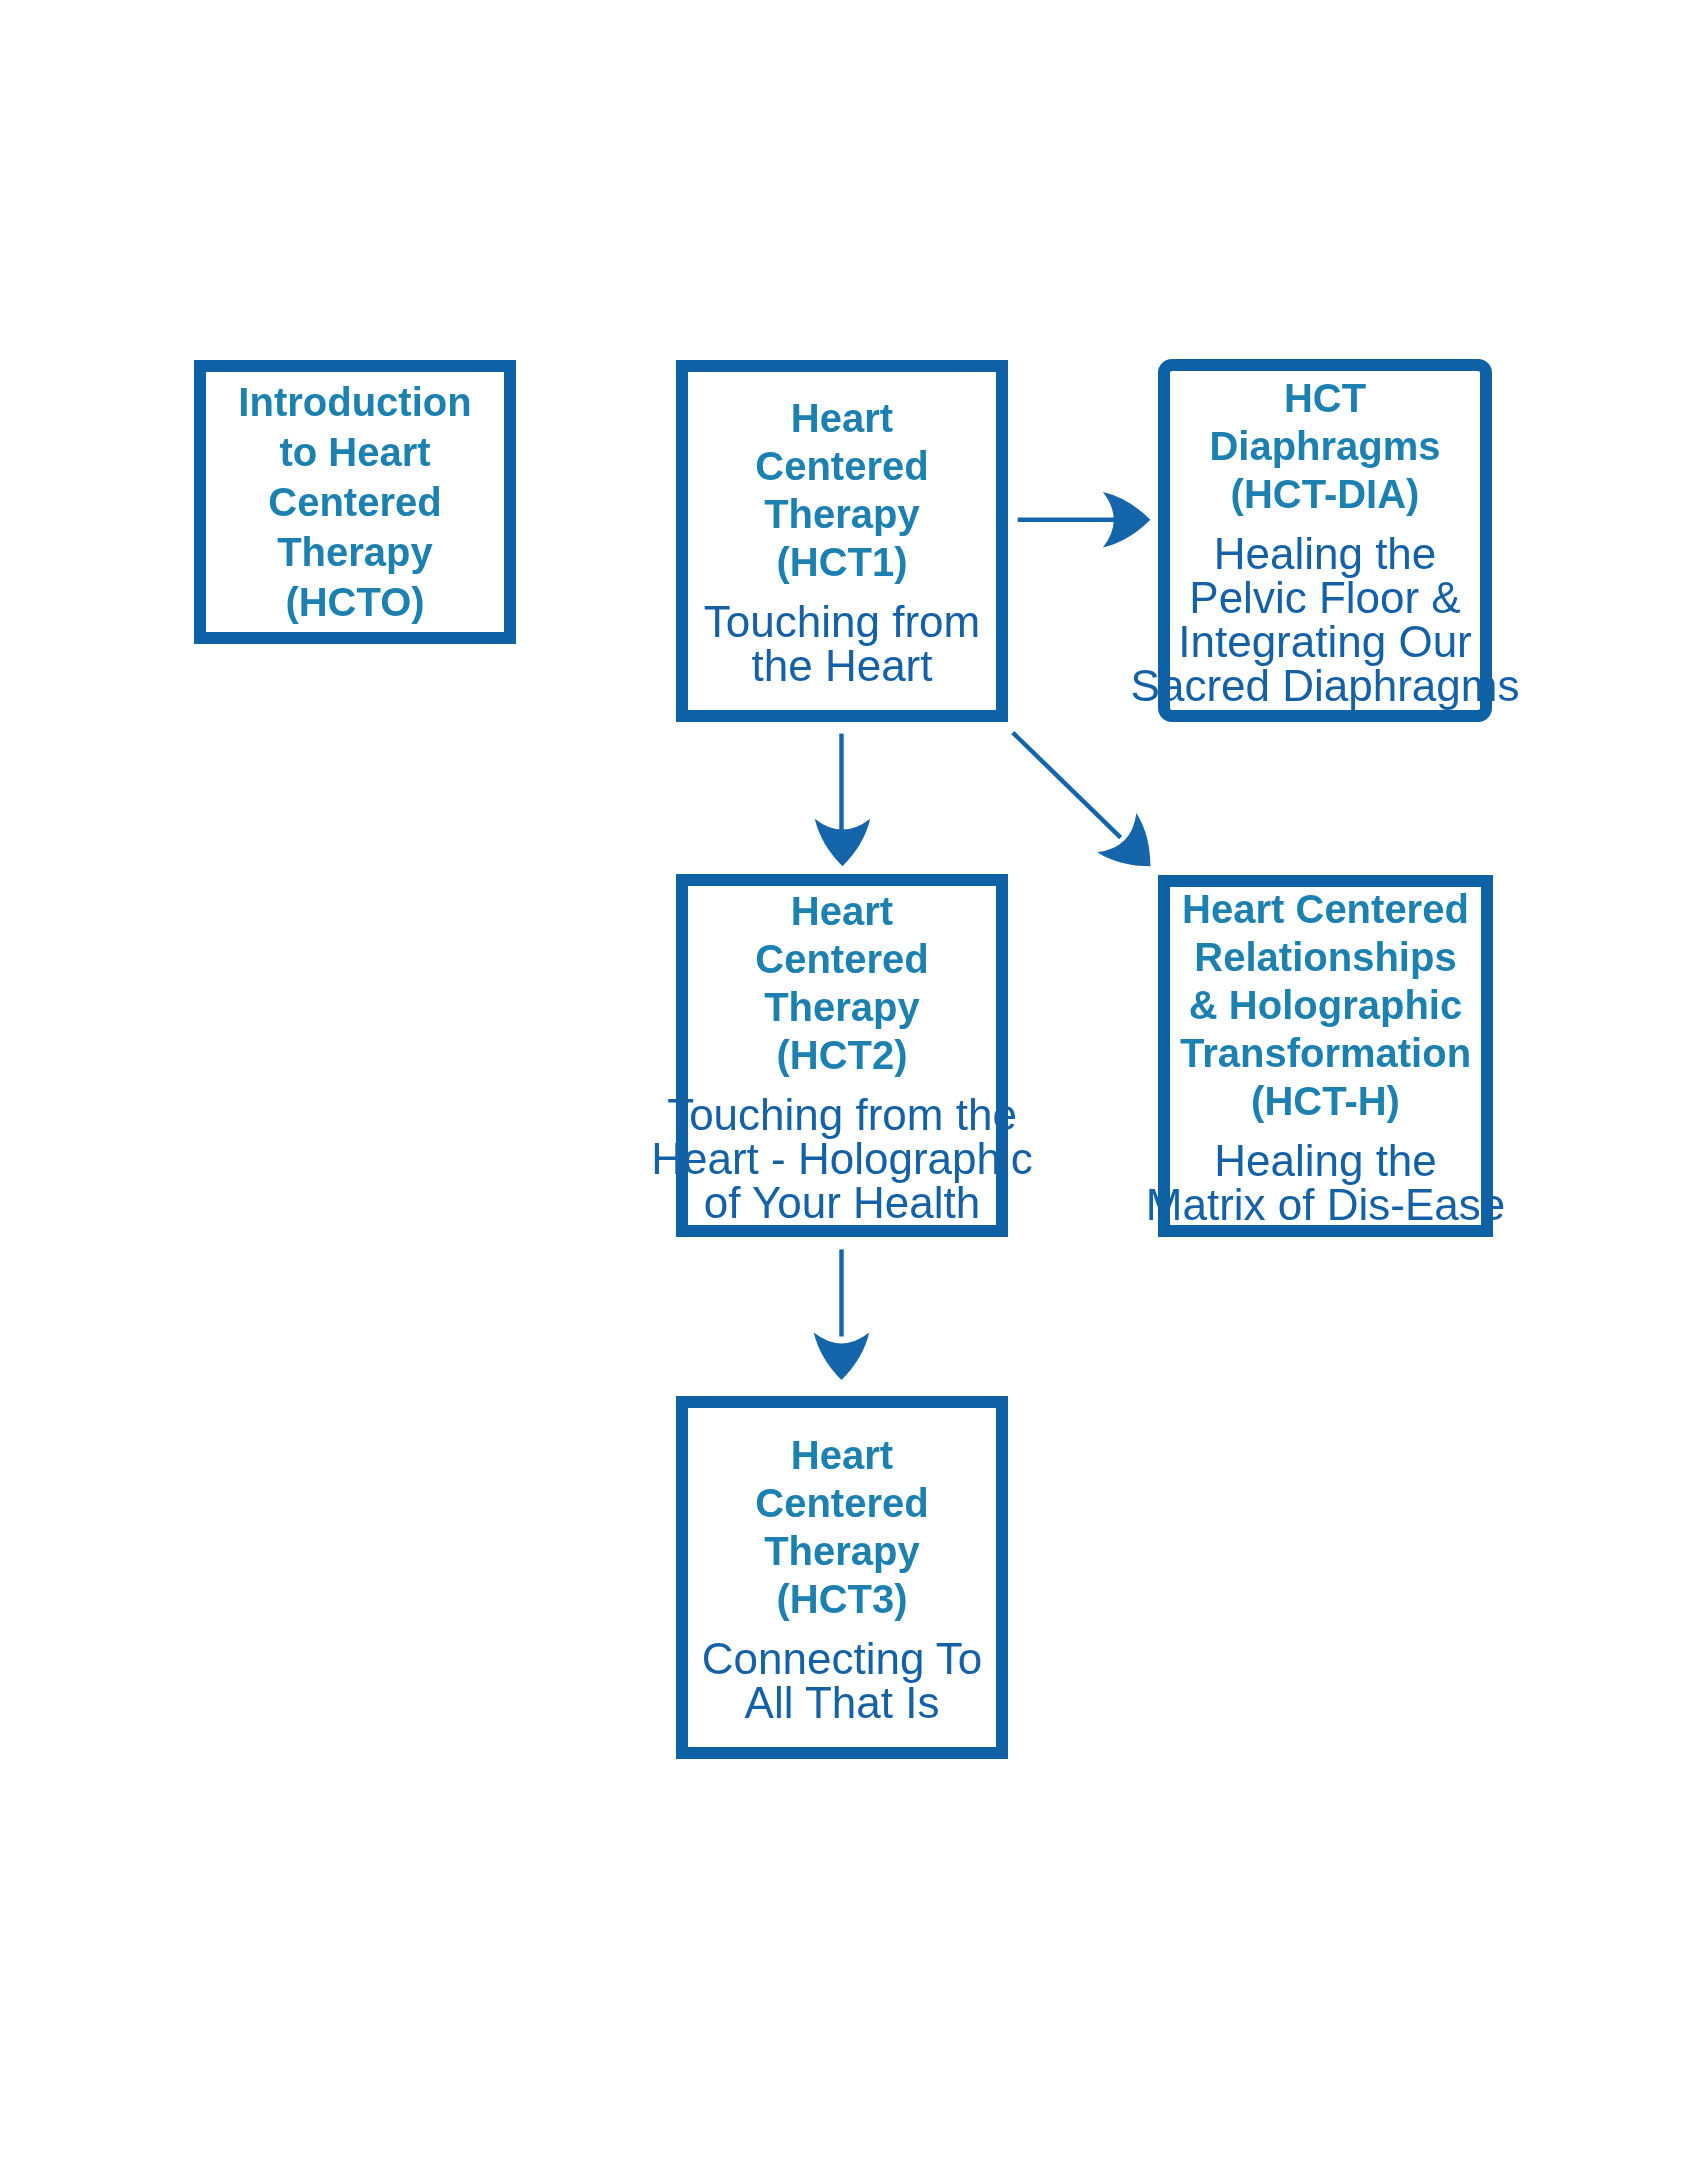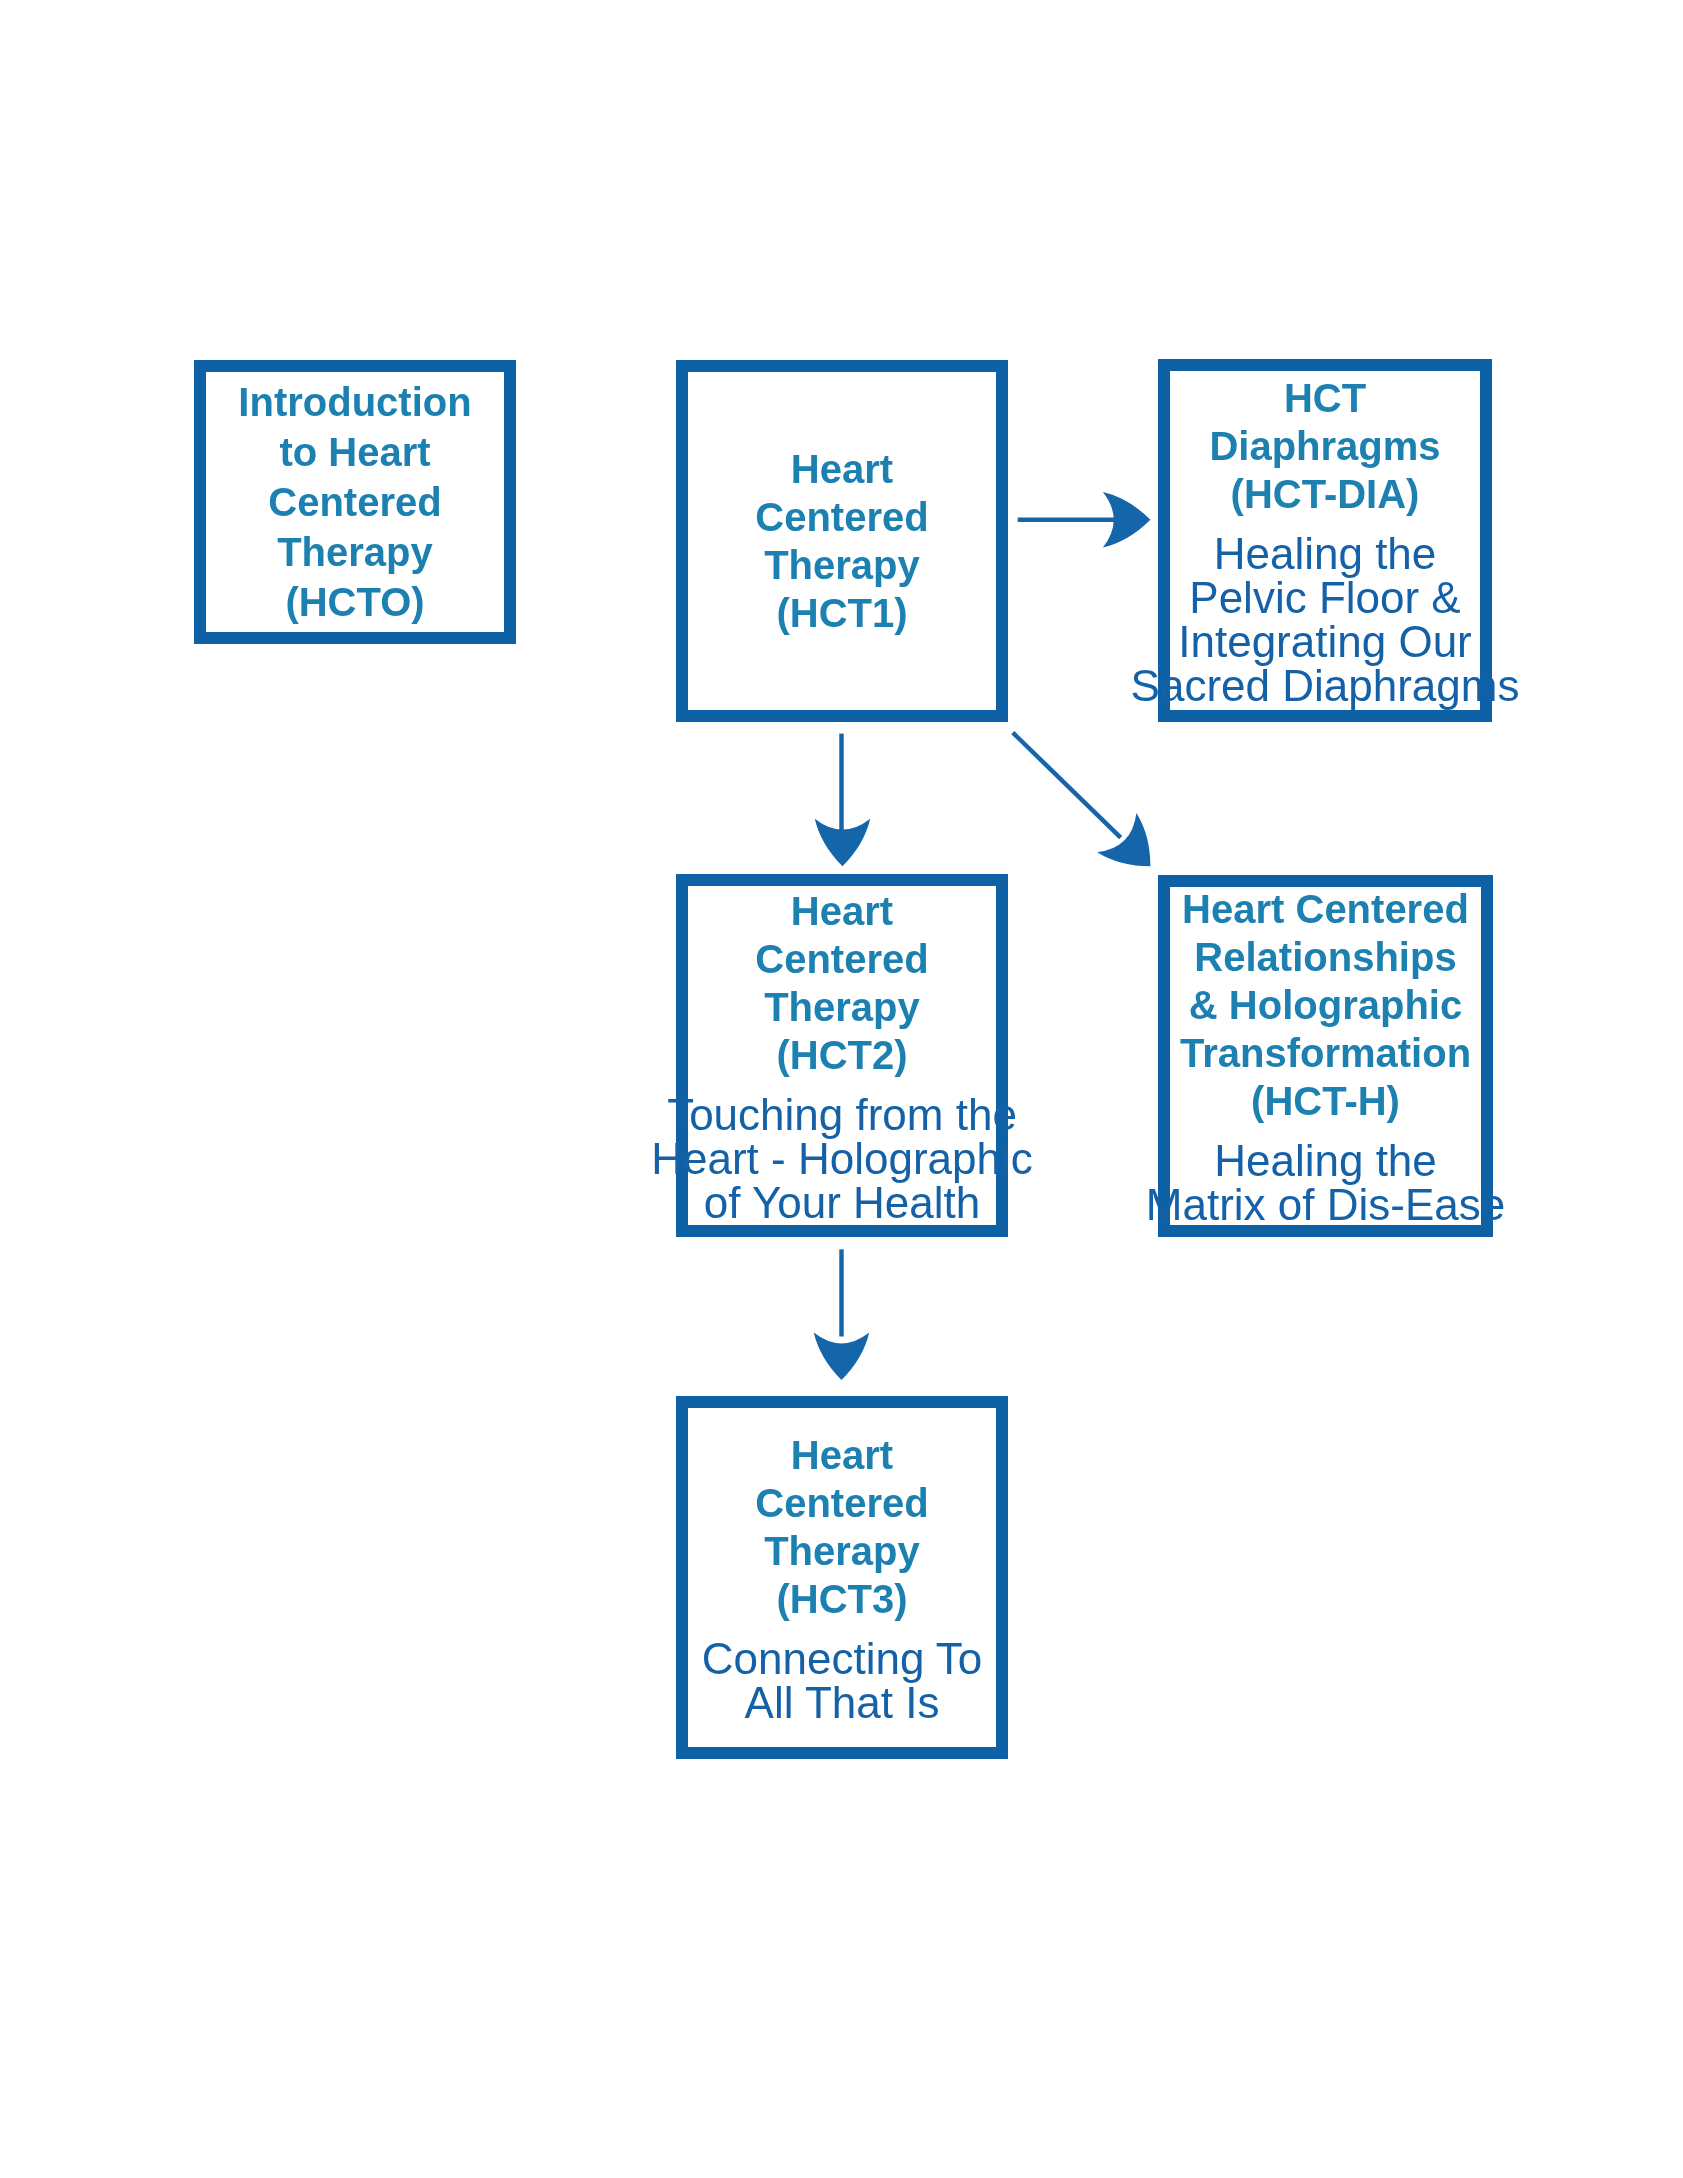--- a/index.html
+++ b/index.html
@@ -41,21 +41,21 @@
     font-weight: normal;
     font-size: 44px;
     line-height: 44px;
     margin-top: 14px;
   }
   .line { white-space: nowrap; }
 
   
   .box-hcto    { left: 194px;  top: 360px;  width: 322px; height: 284px; }
   .box-hct1    { left: 676px;  top: 360px;  width: 332px; height: 362px; }
-  .box-hct-dia { left: 1158px; top: 359px;  width: 334px; height: 363px; }
+  .box-hct-dia { left: 1158px; top: 359px;  width: 334px; height: 363px; border-radius: 14px; }
   .box-hct2    { left: 676px;  top: 874px;  width: 332px; height: 363px; }
   .box-hct-h   { left: 1158px; top: 875px;  width: 335px; height: 362px; }
   .box-hct3    { left: 676px;  top: 1396px; width: 332px; height: 363px; }
 
   .arrows {
     position: absolute;
     left: 0; top: 0;
     width: 1683px; height: 2178px;
     pointer-events: none;
   }
@@ -76,20 +76,24 @@
       <div class="line">(HCTO)</div>
     </div>
   </div>
 
   <div class="box box-hct1">
     <div class="title">
       <div class="line">Heart</div>
       <div class="line">Centered</div>
       <div class="line">Therapy</div>
       <div class="line">(HCT1)</div>
+    </div>
+    <div class="subtitle">
+      <div class="line">Touching from</div>
+      <div class="line">the Heart</div>
     </div>
   </div>
 
   <div class="box box-hct-dia">
     <div class="title">
       <div class="line">HCT</div>
       <div class="line">Diaphragms</div>
       <div class="line">(HCT-DIA)</div>
     </div>
     <div class="subtitle">

